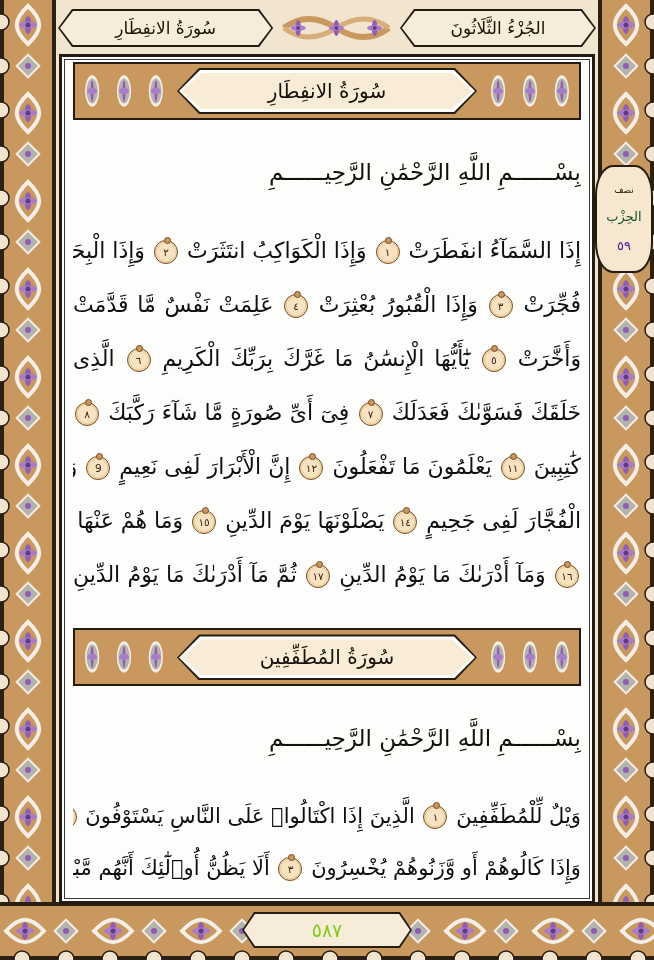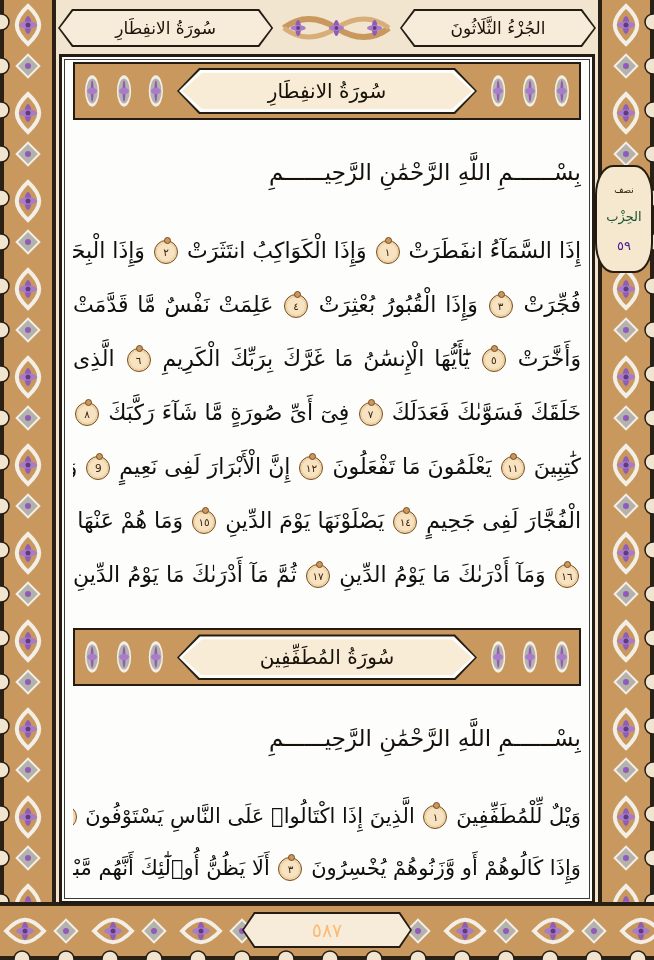--- a/index.html
+++ b/index.html
@@ -69,21 +69,21 @@
   .hizb .h2{font-size:13px; color:#14532d;}
   .hizb .h3{font-size:13px; color:#4c1d95;}
 
   
   .pagenum{position:absolute; bottom:12px; left:50%; transform:translateX(-50%); z-index:3;
         width:170px; height:36px; background:#241c12;
         clip-path:polygon(12px 0,calc(100% - 12px) 0,100% 50%,calc(100% - 12px) 100%,12px 100%,0 50%);
         display:flex; align-items:center; justify-content:center;}
   .pagenum::before{content:""; position:absolute; inset:2px; background:#f6ecd9;
         clip-path:polygon(11px 0,calc(100% - 11px) 0,100% 50%,calc(100% - 11px) 100%,11px 100%,0 50%);}
-  .pagenum span{position:relative; z-index:1; font-size:19px; letter-spacing:6px; color:#fdba74;}
+  .pagenum span{position:relative; z-index:1; font-size:19px; letter-spacing:6px; color:#84cc16;}
 </style>
 </head>
 <body>
 
 <div class="page">
 
   <svg class="bstrip bl" width="56" height="960">
     <defs>
       <pattern id="pvL" width="56" height="88" patternUnits="userSpaceOnUse">
         <rect width="56" height="88" fill="#c8985e"></rect>

